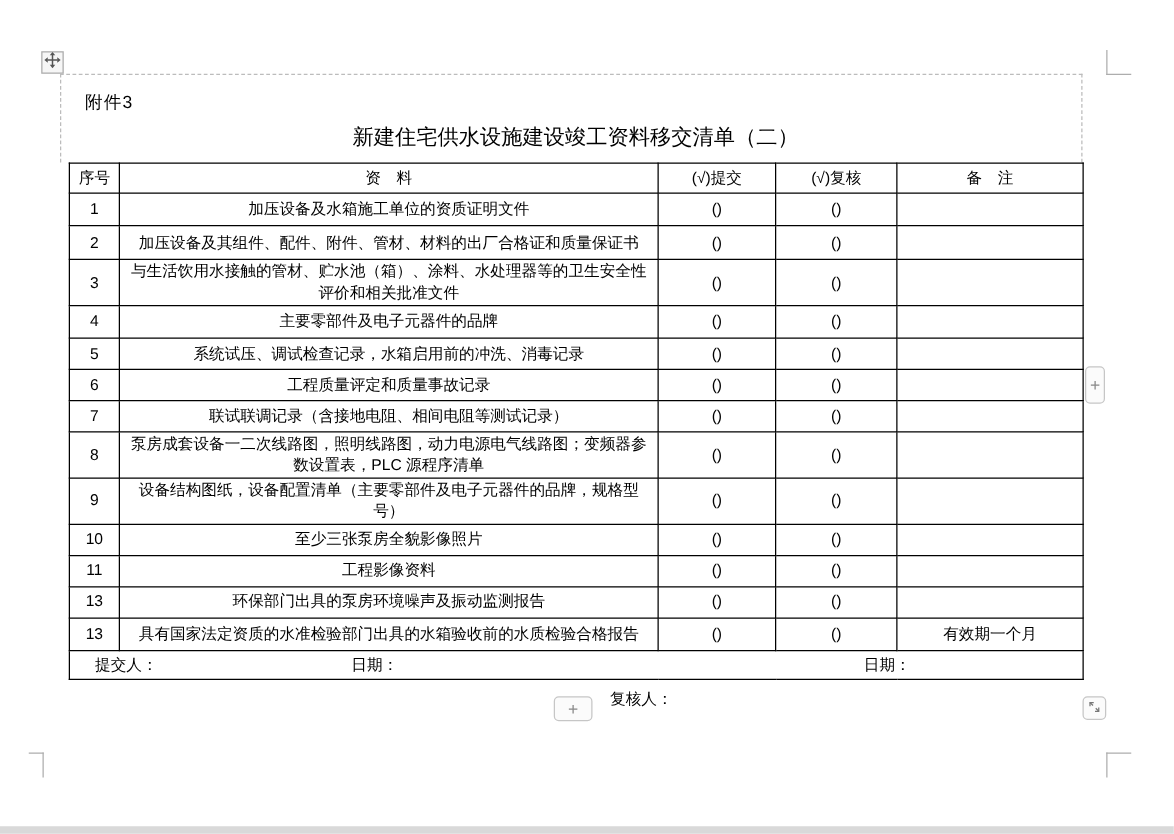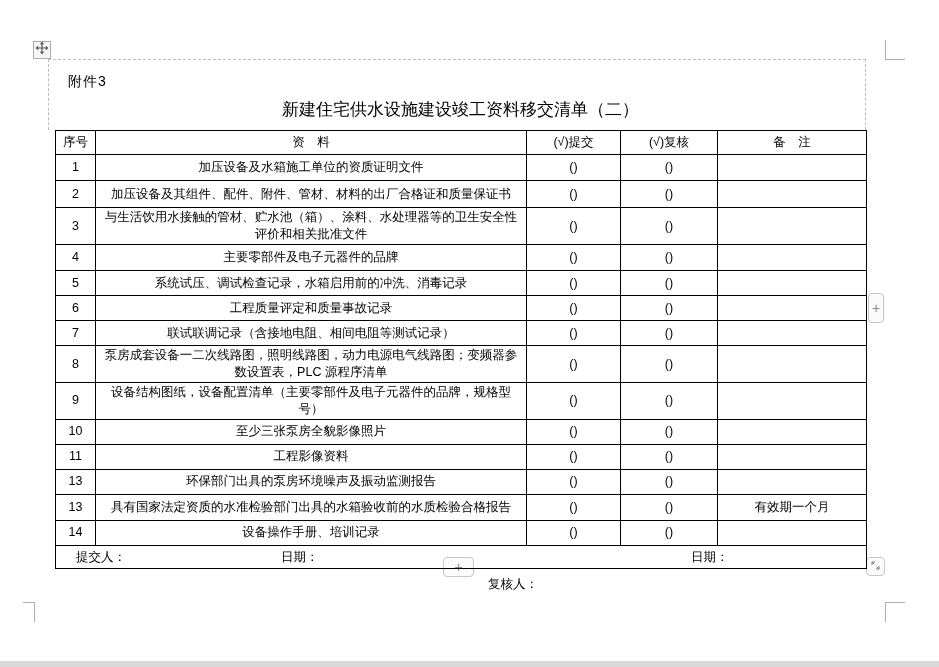--- a/index.html
+++ b/index.html
@@ -197,27 +197,20 @@
     <td>()</td>
     <td></td>
   </tr>
   <tr class="r26">
     <td>13</td>
     <td>具有国家法定资质的水准检验部门出具的水箱验收前的水质检验合格报告</td>
     <td>()</td>
     <td>()</td>
     <td>有效期一个月</td>
   </tr>
-  <tr class="r">
-    <td>14</td>
-    <td>设备操作手册、培训记录</td>
-    <td>()</td>
-    <td>()</td>
-    <td></td>
-  </tr>
   <tr class="foot">
     <td class="footer-cell" colspan="5">
       <span class="f-submitter">提交人：</span>
       <span class="f-date1">日期：</span>
       <span class="f-reviewer">复核人：</span>
       <span class="f-date2">日期：</span>
     </td>
   </tr>
 </tbody>
   </table>

